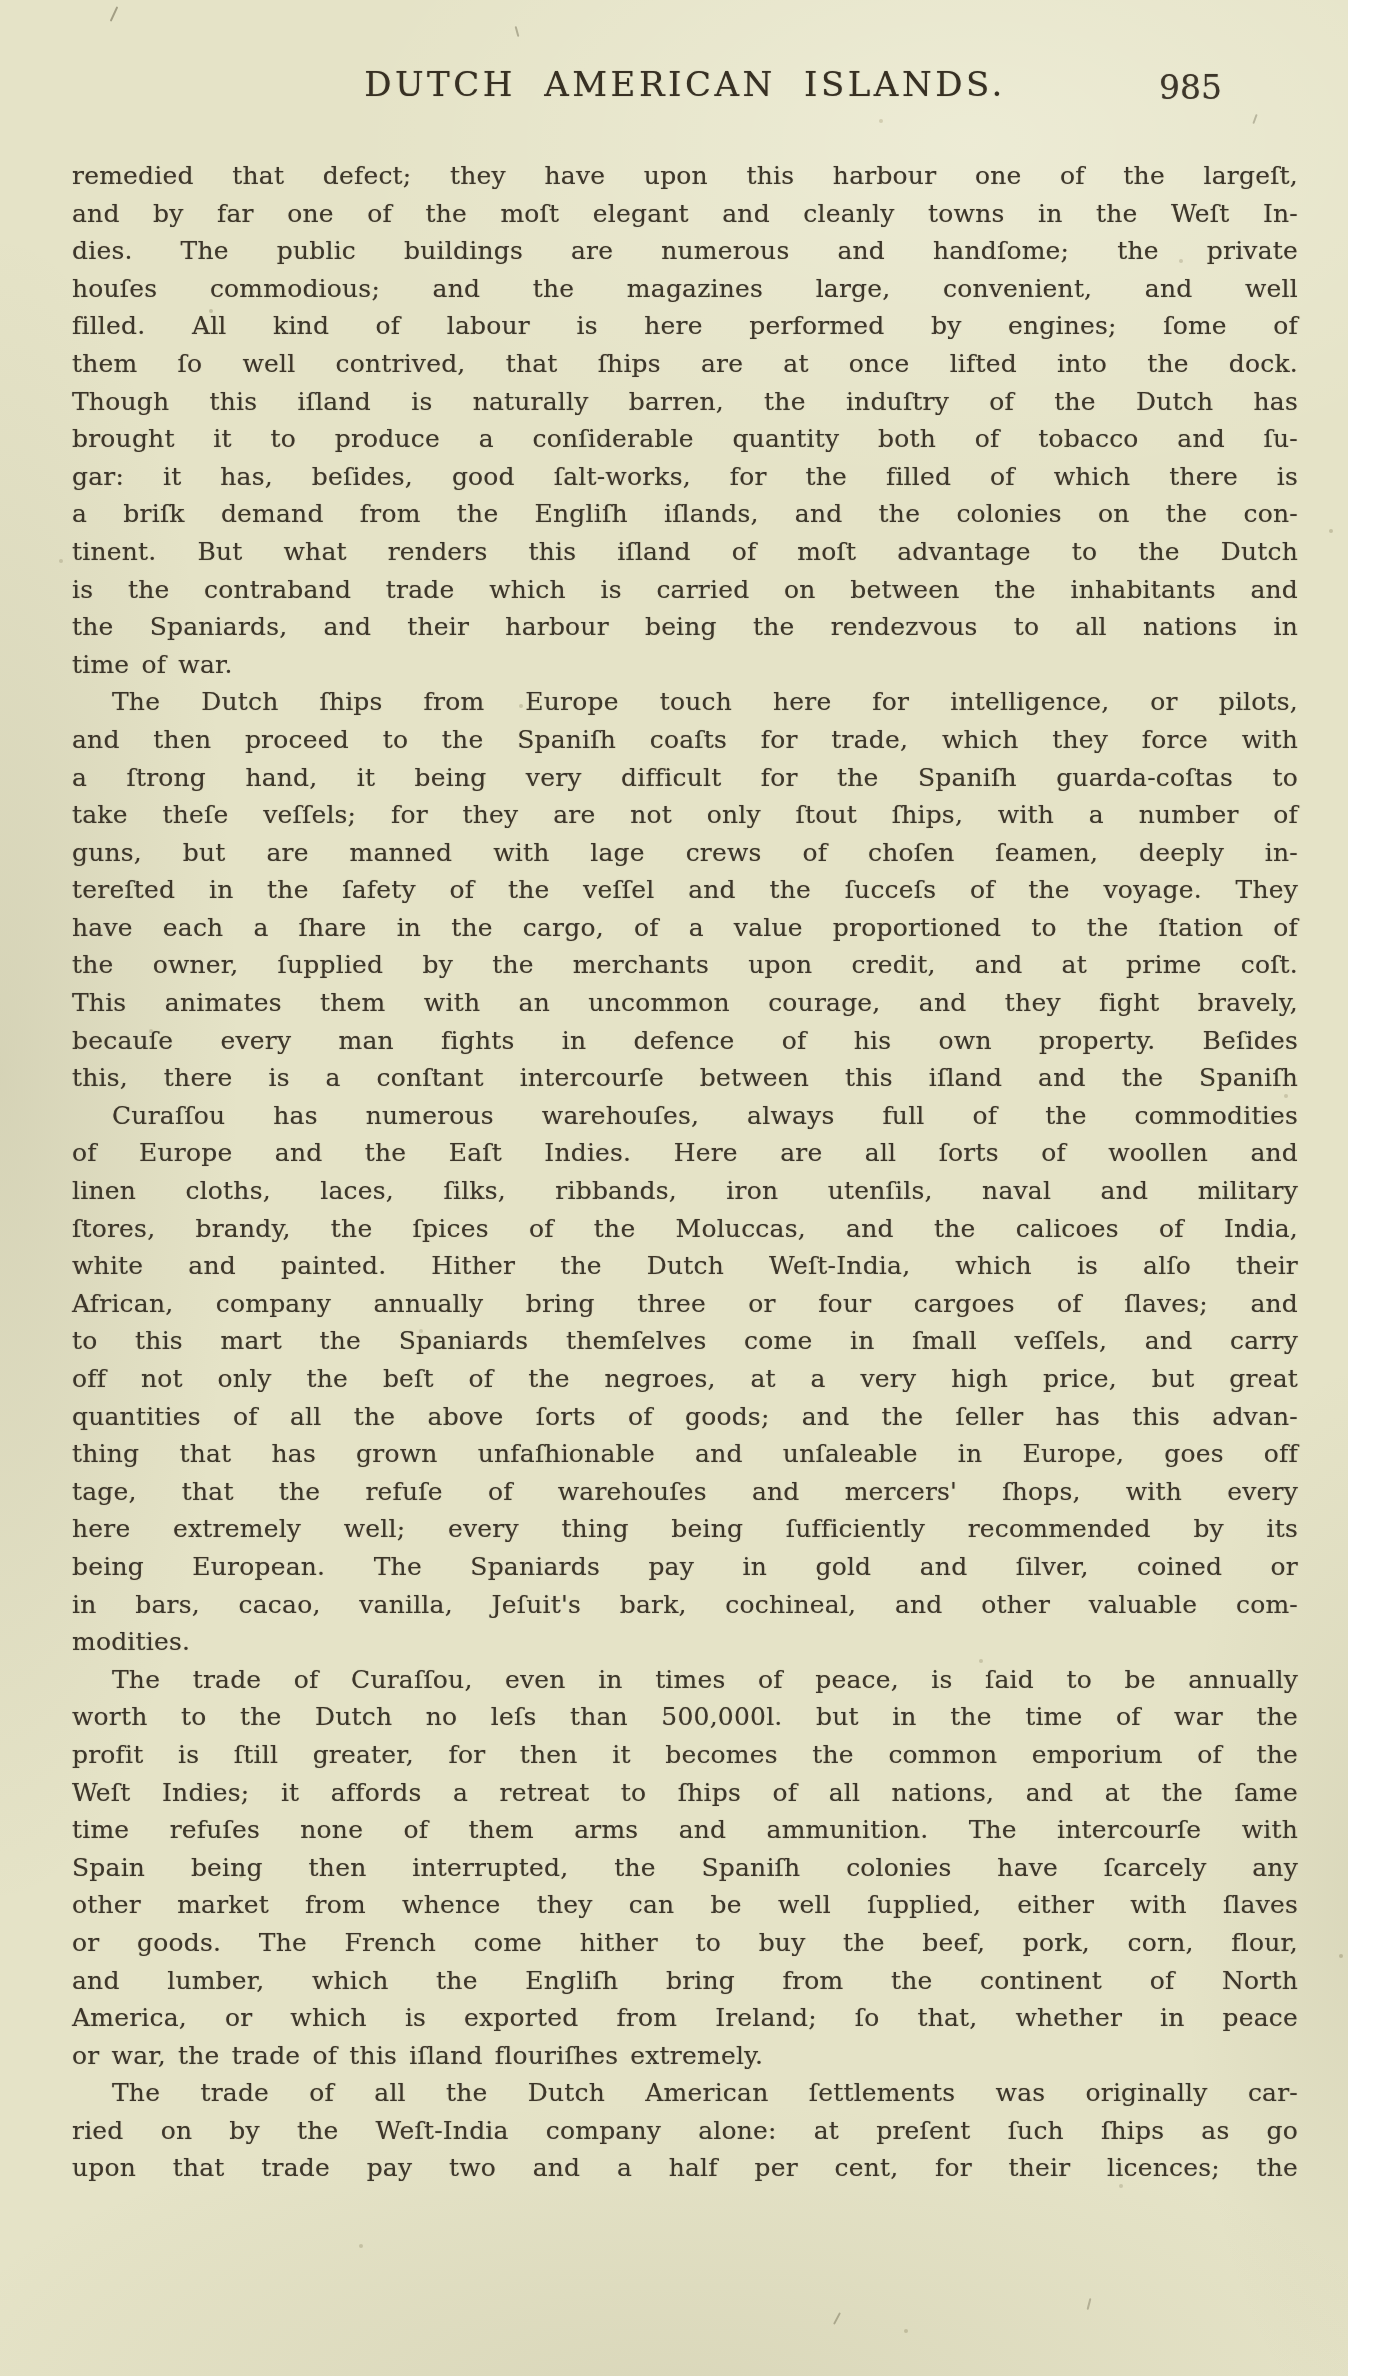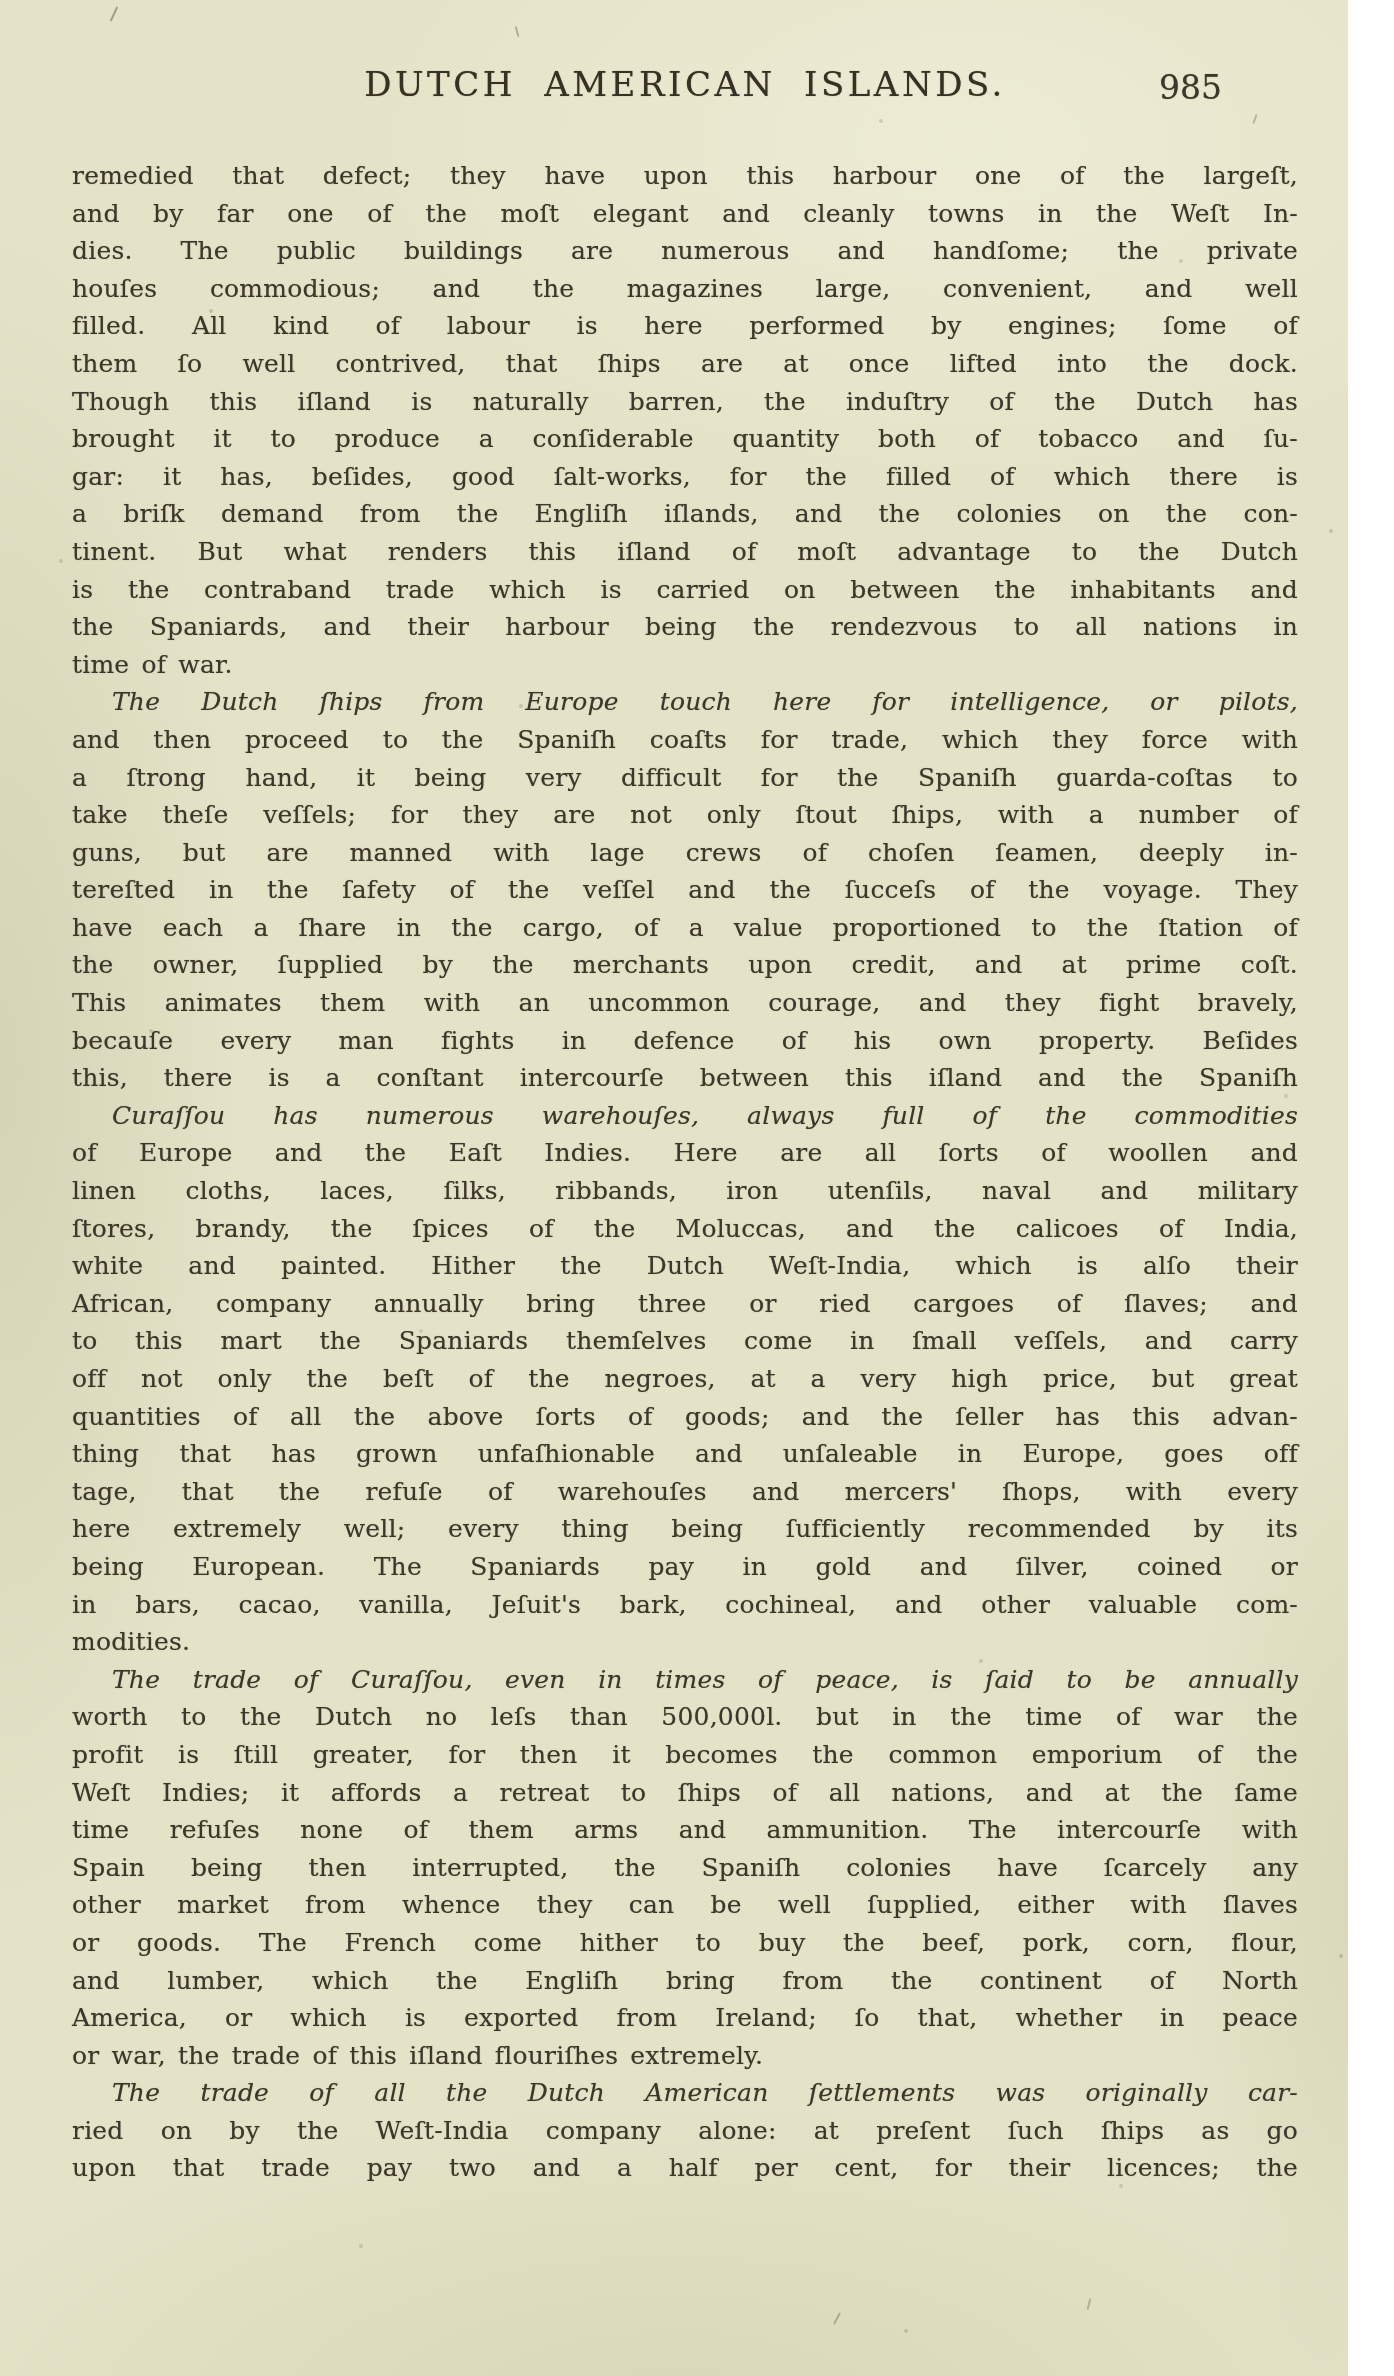--- a/index.html
+++ b/index.html
@@ -42,21 +42,21 @@
   }
   .line{
     height:37.6px;line-height:37.6px;
     text-align:justify;text-align-last:justify;
     white-space:nowrap;
     overflow:visible;
     word-spacing:3px;
     letter-spacing:0.2px;
   }
   .line.last{text-align-last:left;word-spacing:4px;}
-  .line.indent{text-indent:40px;font-style:italic;}
+  .line.indent{text-indent:40px;}
   
   .specks{
     position:absolute;left:0;top:0;width:2px;height:2px;border-radius:50%;
     background:transparent;
     box-shadow:
       210px 310px 0 1px rgba(130,122,88,0.35),
       880px 120px 0 1px rgba(150,140,100,0.30),
       1180px 260px 0 1px rgba(130,122,88,0.28),
       520px 705px 0 1px rgba(130,122,88,0.30),
       1330px 530px 0 1px rgba(130,122,88,0.33),
@@ -122,21 +122,21 @@
       <div class="line">have each a ſhare in the cargo, of a value proportioned to the ſtation of</div>
       <div class="line">the owner, ſupplied by the merchants upon credit, and at prime coſt.</div>
       <div class="line">This animates them with an uncommon courage, and they fight bravely,</div>
       <div class="line">becauſe every man fights in defence of his own property.  Beſides</div>
       <div class="line">this, there is a conſtant intercourſe between this iſland and the Spaniſh</div>
       <div class="line indent">Curaſſou has numerous warehouſes, always full of the commodities</div>
       <div class="line">of Europe and the Eaſt Indies.  Here are all ſorts of woollen and</div>
       <div class="line">linen cloths, laces, ſilks, ribbands, iron utenſils, naval and military</div>
       <div class="line">ſtores, brandy, the ſpices of the Moluccas, and the calicoes of India,</div>
       <div class="line">white and painted.  Hither the Dutch Weſt-India, which is alſo their</div>
-      <div class="line">African, company annually bring three or ried cargoes of ſlaves; and</div>
+      <div class="line">African, company annually bring three or four cargoes of ſlaves; and</div>
       <div class="line">to this mart the Spaniards themſelves come in ſmall veſſels, and carry</div>
       <div class="line">off not only the beſt of the negroes, at a very high price, but great</div>
       <div class="line">quantities of all the above ſorts of goods; and the ſeller has this advan-</div>
       <div class="line">thing that has grown unfaſhionable and unſaleable in Europe, goes off</div>
       <div class="line">tage, that the refuſe of warehouſes and mercers' ſhops, with every</div>
       <div class="line">here extremely well; every thing being ſufficiently recommended by its</div>
       <div class="line">being European.  The Spaniards pay in gold and ſilver, coined or</div>
       <div class="line">in bars, cacao, vanilla, Jeſuit's bark, cochineal, and other valuable com-</div>
       <div class="line last">modities.</div>
       <div class="line indent">The trade of Curaſſou, even in times of peace, is ſaid to be annually</div>

